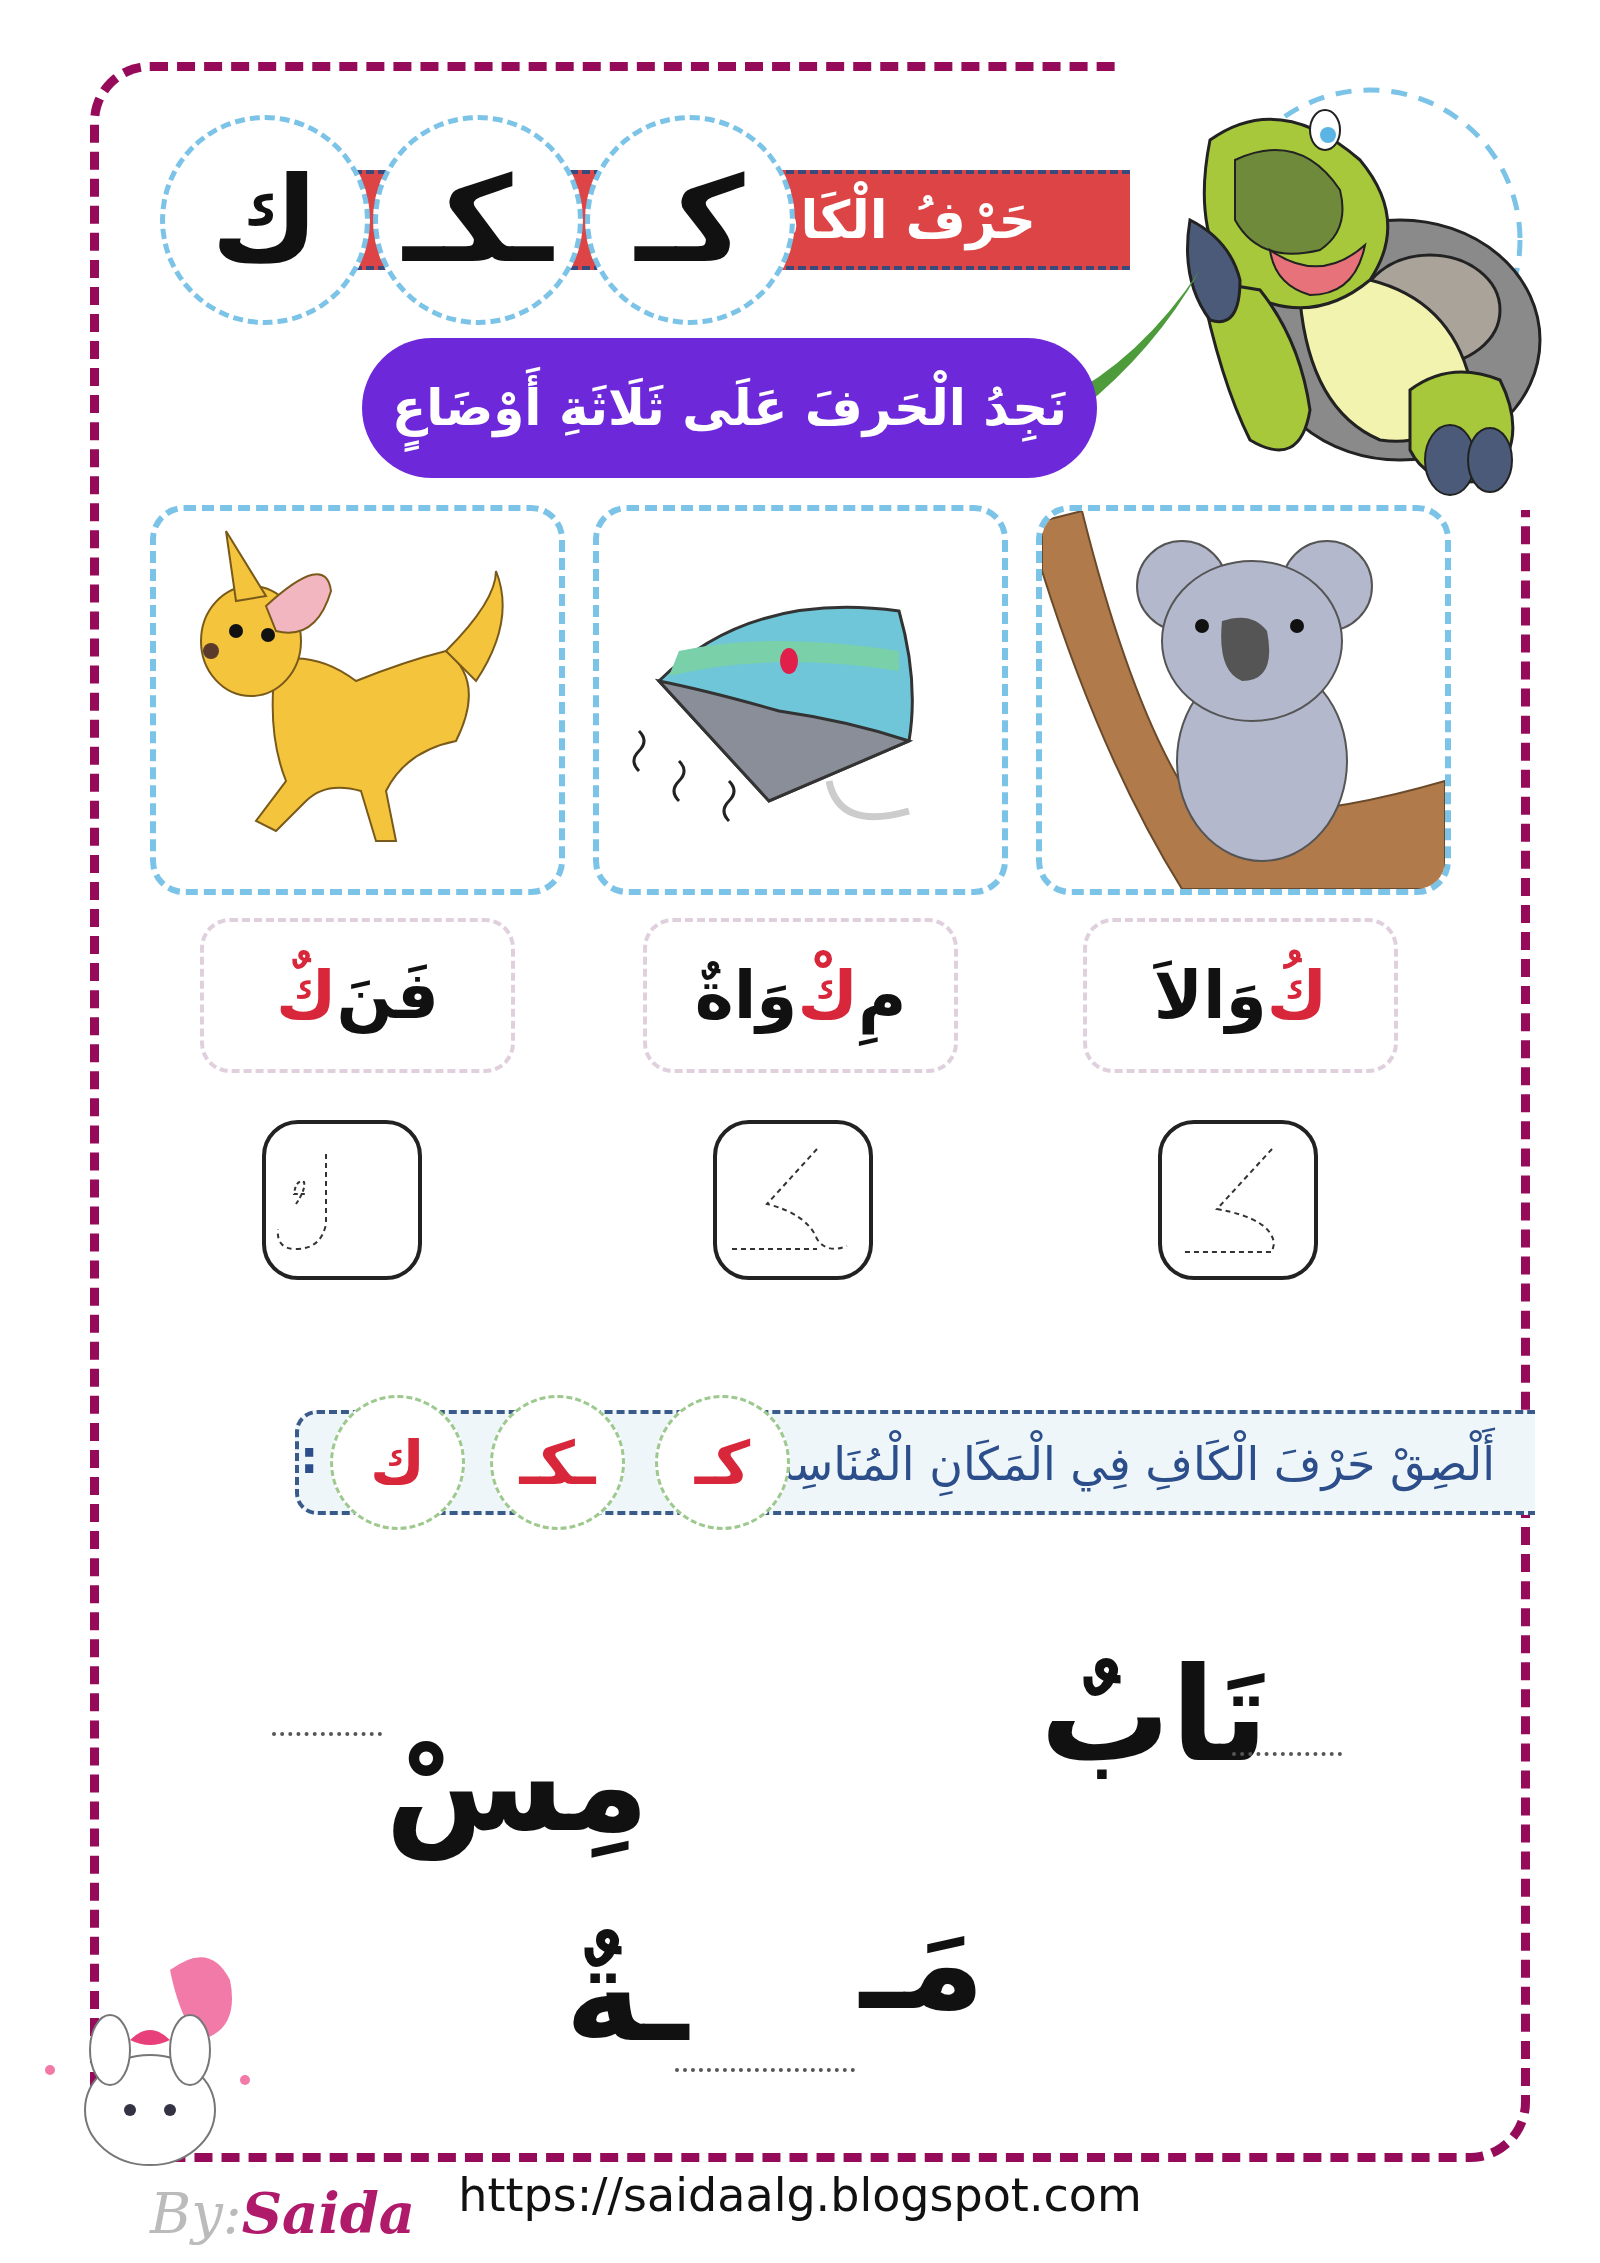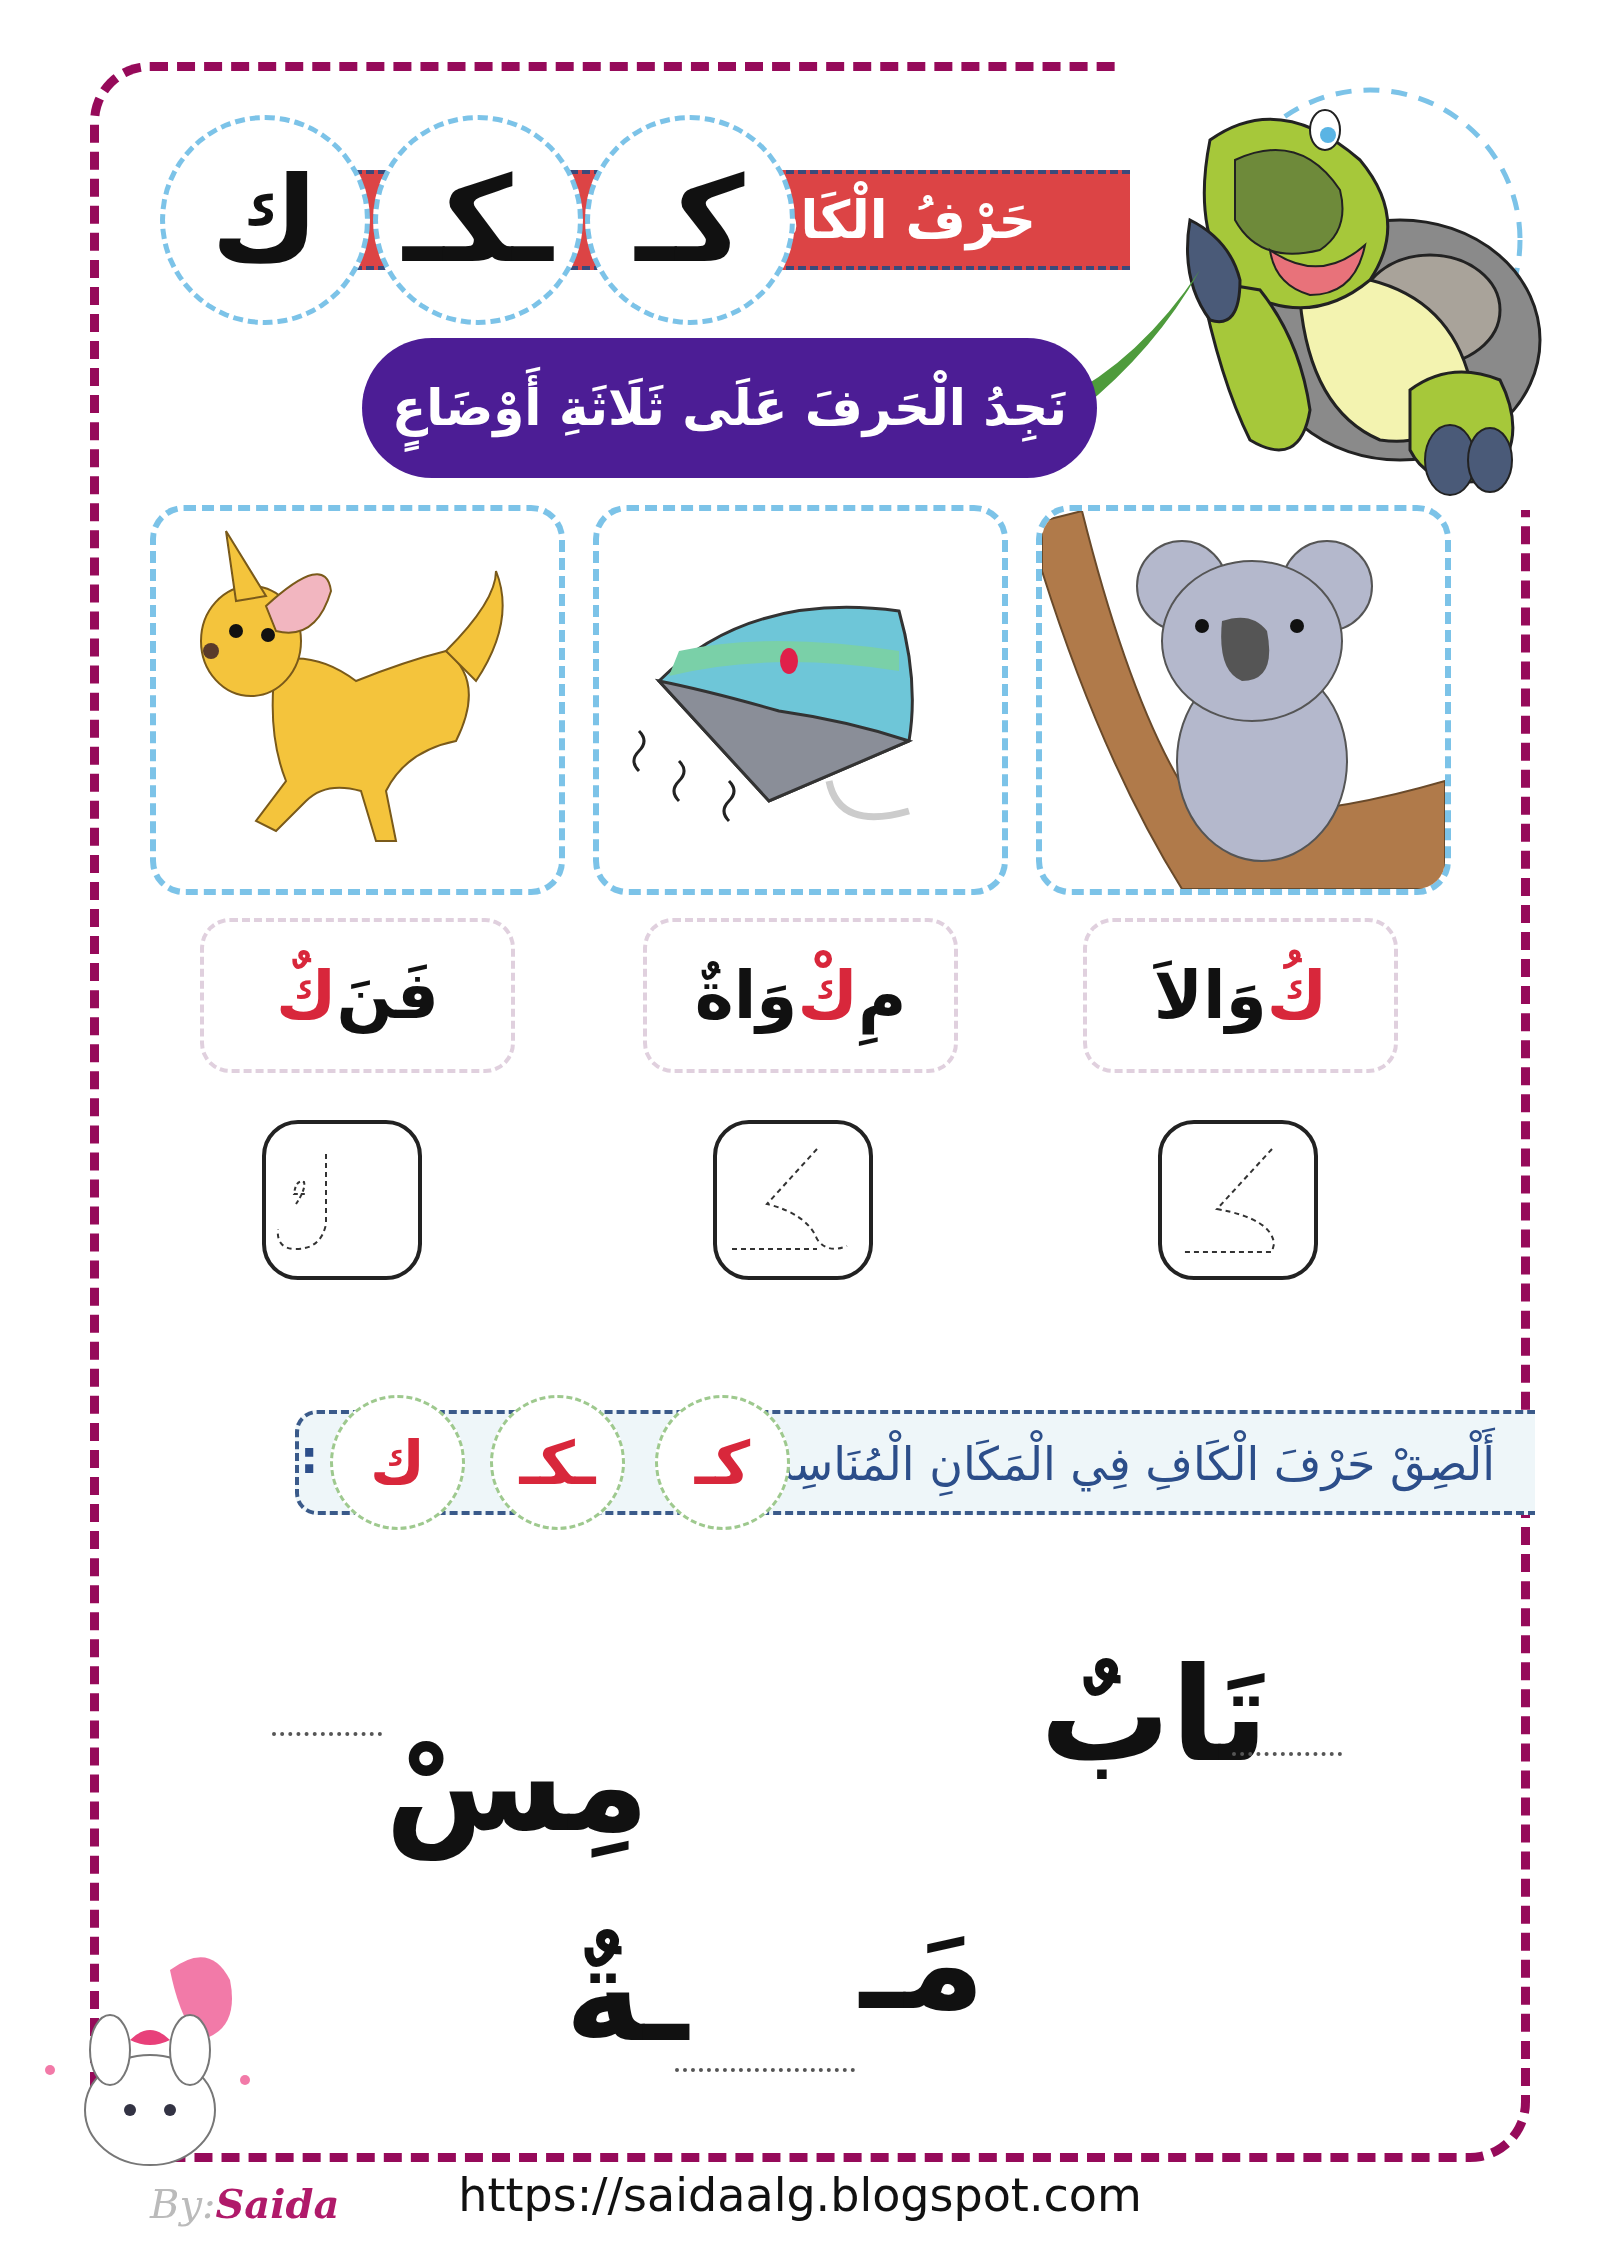--- a/index.html
+++ b/index.html
@@ -4,38 +4,38 @@
 <style>
   html,body{margin:0;padding:0;background:#fff;}
   body{width:1600px;height:2263px;position:relative;overflow:hidden;font-family:"DejaVu Sans",sans-serif;}
   .abs{position:absolute;}
   .frame{left:90px;top:62px;width:1440px;height:2100px;border:9px dashed #960a5a;border-radius:60px;box-sizing:border-box;}
   .frame-mask{left:1120px;top:40px;width:460px;height:470px;background:#fff;border-radius:0 0 0 40px;}
   
   .circle{width:210px;height:210px;border:5px dashed #7cc3e8;border-radius:50%;box-sizing:border-box;display:flex;align-items:center;justify-content:center;background:#fff;font-size:118px;line-height:1;color:#111;font-weight:bold;direction:rtl;}
   .red-band{background:#dc4445;border-top:4px dashed #3a4a7a;border-bottom:4px dashed #3a4a7a;box-sizing:border-box;}
   .title-text{color:#fff;font-size:52px;font-weight:bold;direction:rtl;text-align:left;line-height:100px;}
-  .green-pill{left:362px;top:338px;width:735px;height:140px;background:#4c1d95;border-radius:70px;display:flex;align-items:center;justify-content:center;}
+  .green-pill{left:362px;top:338px;width:735px;height:140px;background:#6d28d9;border-radius:70px;display:flex;align-items:center;justify-content:center;}
   .green-pill span{color:#fff;font-size:50px;font-weight:bold;direction:rtl;}
   .green-tail{left:1060px;top:270px;width:140px;height:140px;}
   
   .card{width:415px;height:390px;border:6px dashed #7cc3e8;border-radius:34px;box-sizing:border-box;background:#fff;overflow:hidden;}
   .word-card{width:315px;height:155px;border:4px dashed #e0d0de;border-radius:30px;box-sizing:border-box;display:flex;align-items:center;justify-content:center;direction:rtl;font-size:66px;font-weight:bold;color:#111;}
   .word-card .hl{color:#d8273b;}
   .trace{width:160px;height:160px;border:4px solid #222;border-radius:36px;box-sizing:border-box;}
   
   .instr{left:295px;top:1410px;width:1240px;height:105px;background:#eef6f9;border-top:4px dashed #3a5a8a;border-bottom:4px dashed #3a5a8a;border-left:4px dashed #3a5a8a;border-radius:22px 0 0 22px;box-sizing:border-box;}
   .instr-text{right:40px;top:0;height:100px;line-height:100px;font-size:46px;color:#2c4e8a;direction:rtl;white-space:nowrap;}
   .gcircle{width:135px;height:135px;border:3px dashed #9ec98e;border-radius:50%;box-sizing:border-box;background:#fff;display:flex;align-items:center;justify-content:center;color:#d8273b;font-size:60px;font-weight:bold;}
   .colon{left:300px;top:1430px;font-size:46px;color:#2c4e8a;font-weight:bold;}
   
   .ex-word{font-size:130px;font-weight:bold;color:#111;direction:rtl;white-space:nowrap;line-height:1;}
   .dots{border-bottom:4px dotted #555;height:0;}
   .url{left:0;width:1600px;top:2168px;text-align:center;font-size:46px;color:#111;font-family:"DejaVu Sans",sans-serif;}
-  .sig{left:150px;top:2180px;font-family:"DejaVu Serif",serif;font-style:italic;font-size:40px;color:#bbb;}
+  .sig{left:150px;top:2180px;font-family:"DejaVu Serif",serif;font-style:italic;font-size:56px;color:#bbb;}
   .sig b{color:#b01a6a;font-weight:bold;}
 </style>
 </head>
 <body>
 
 <div class="abs frame"></div>
 <div class="abs frame-mask"></div>
 
 <svg class="abs" style="left:1150px;top:80px" width="420" height="420" viewBox="0 0 420 420">
   <circle cx="220" cy="160" r="150" fill="none" stroke="#7cc3e8" stroke-width="5" stroke-dasharray="16 12"></circle>

